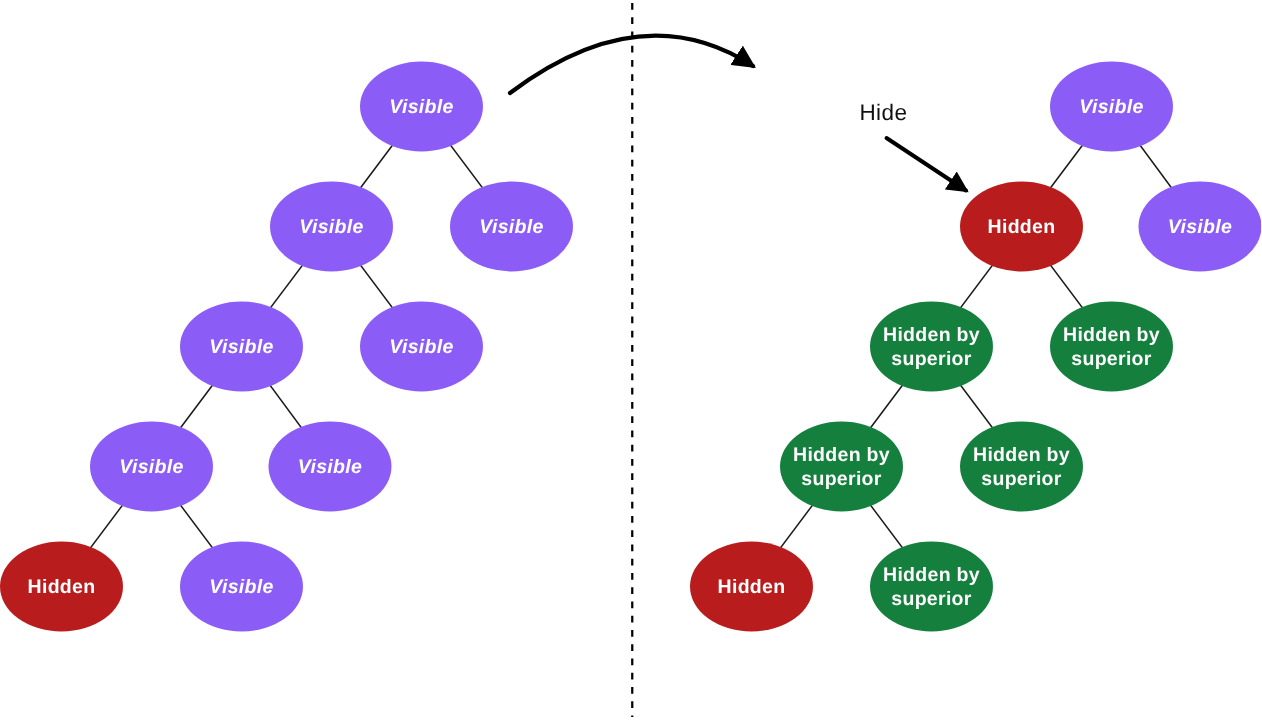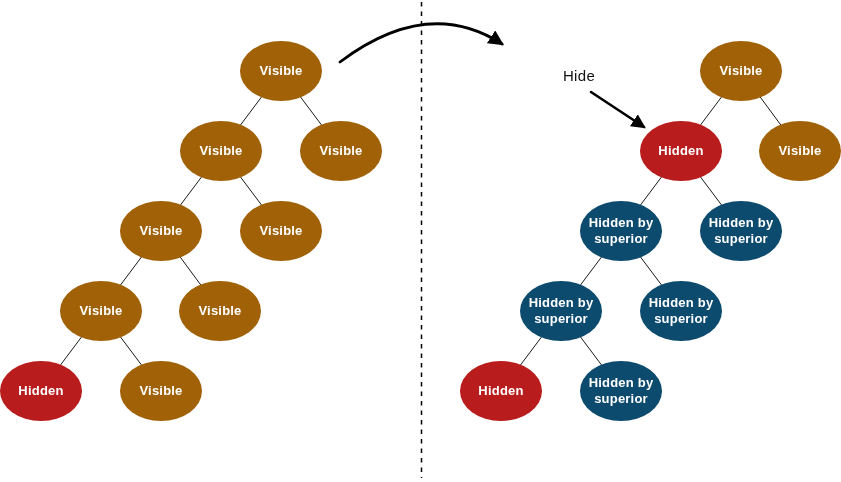--- a/index.html
+++ b/index.html
@@ -31,30 +31,30 @@
     justify-content: center;
     text-align: center;
     color: #ffffff;
     font-size: 13px;
     font-weight: 600;
     line-height: 1.25;
     letter-spacing: 0.2px;
     padding: 0 5px;
     z-index: 2;
   }
-  .node.state-visible { background: #a16207; }
+  .node.state-visible { background: #8b5cf6; font-style: italic; }
   .node.state-hidden  { background: #b91c1c; }
-  .node.state-hbs     { background: #0c4a6e; text-align: center; }
+  .node.state-hbs     { background: #15803d; text-align: center; }
 
   .hide-label {
     position: absolute;
     left: 553px;
     top: 67px;
     width: 52px;
-    text-align: center;
+    text-align: right;
     font-size: 15px;
     font-weight: 400;
     color: #111111;
     letter-spacing: 0.3px;
     z-index: 3;
   }
 </style>
 </head>
 <body>
 

